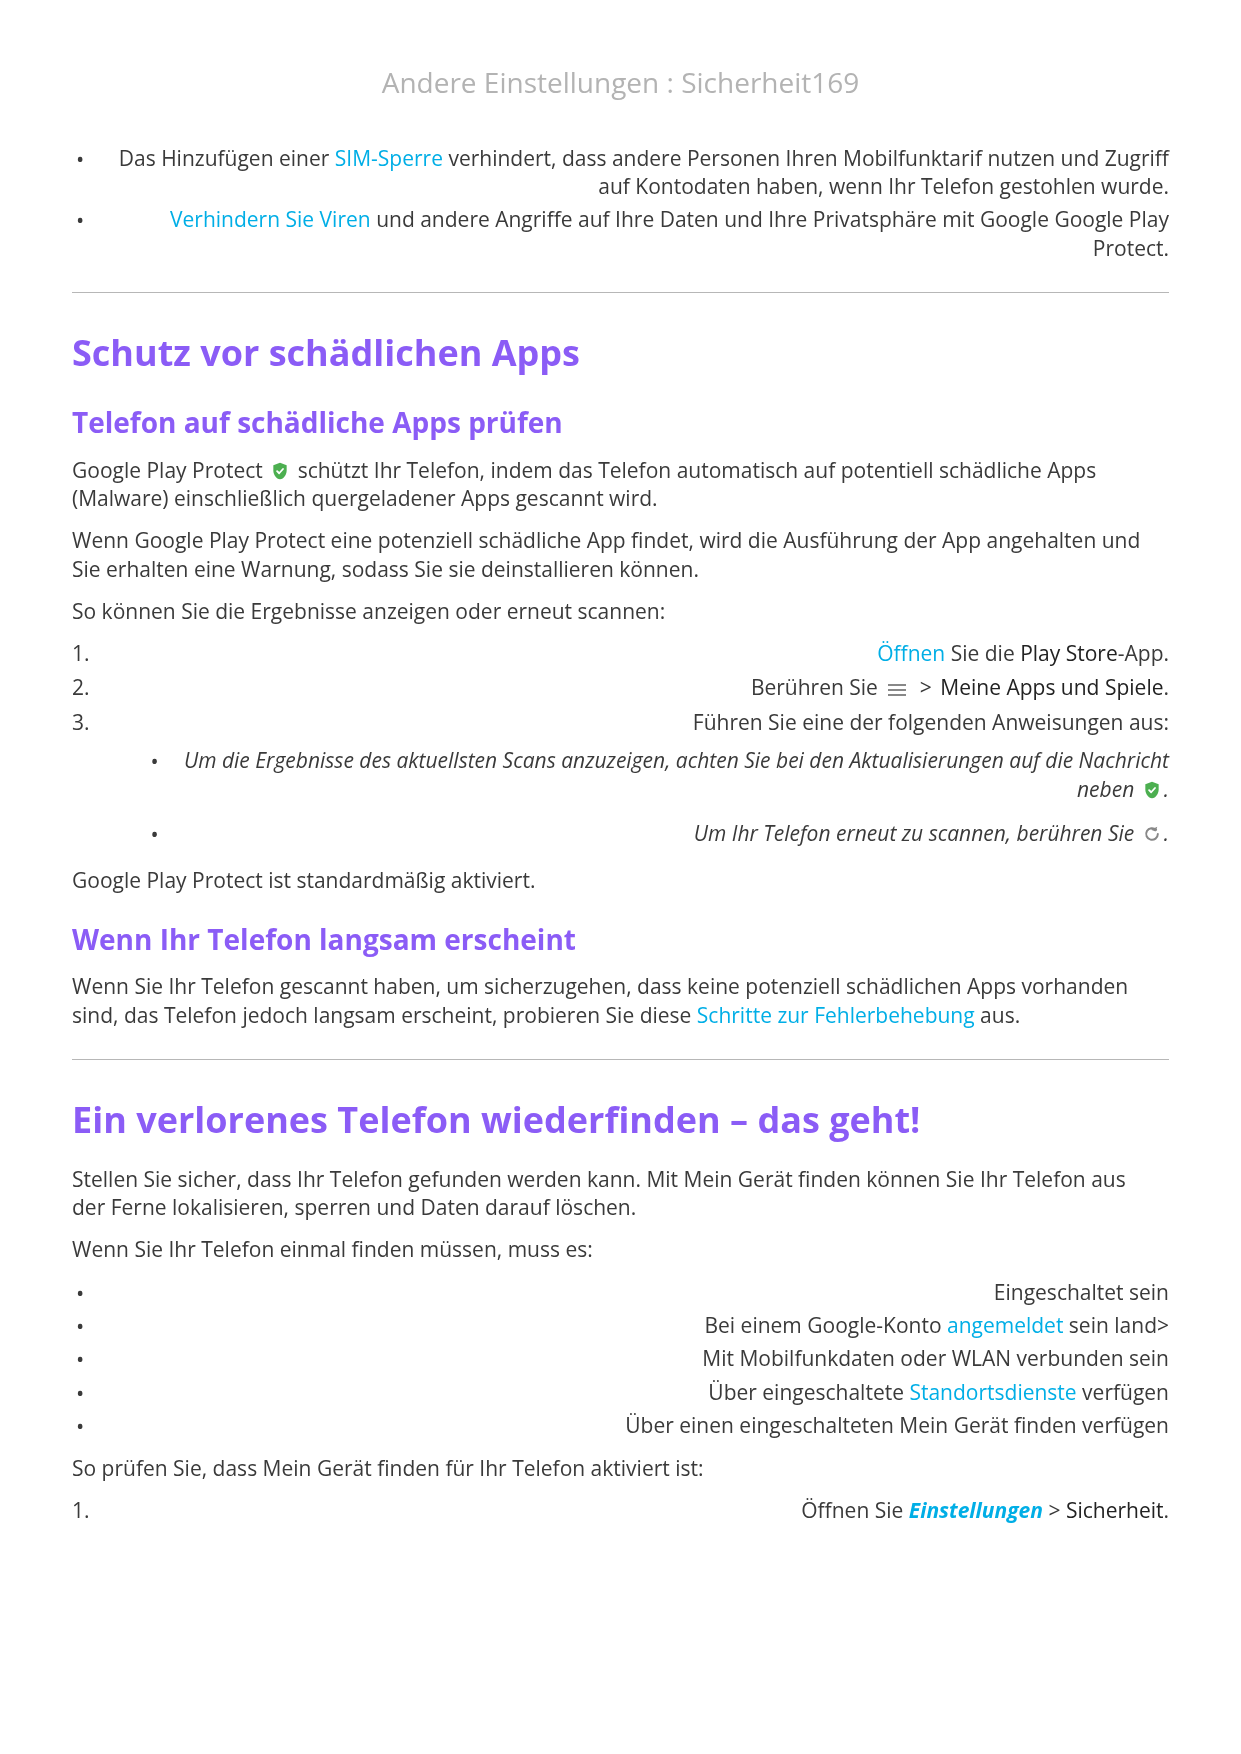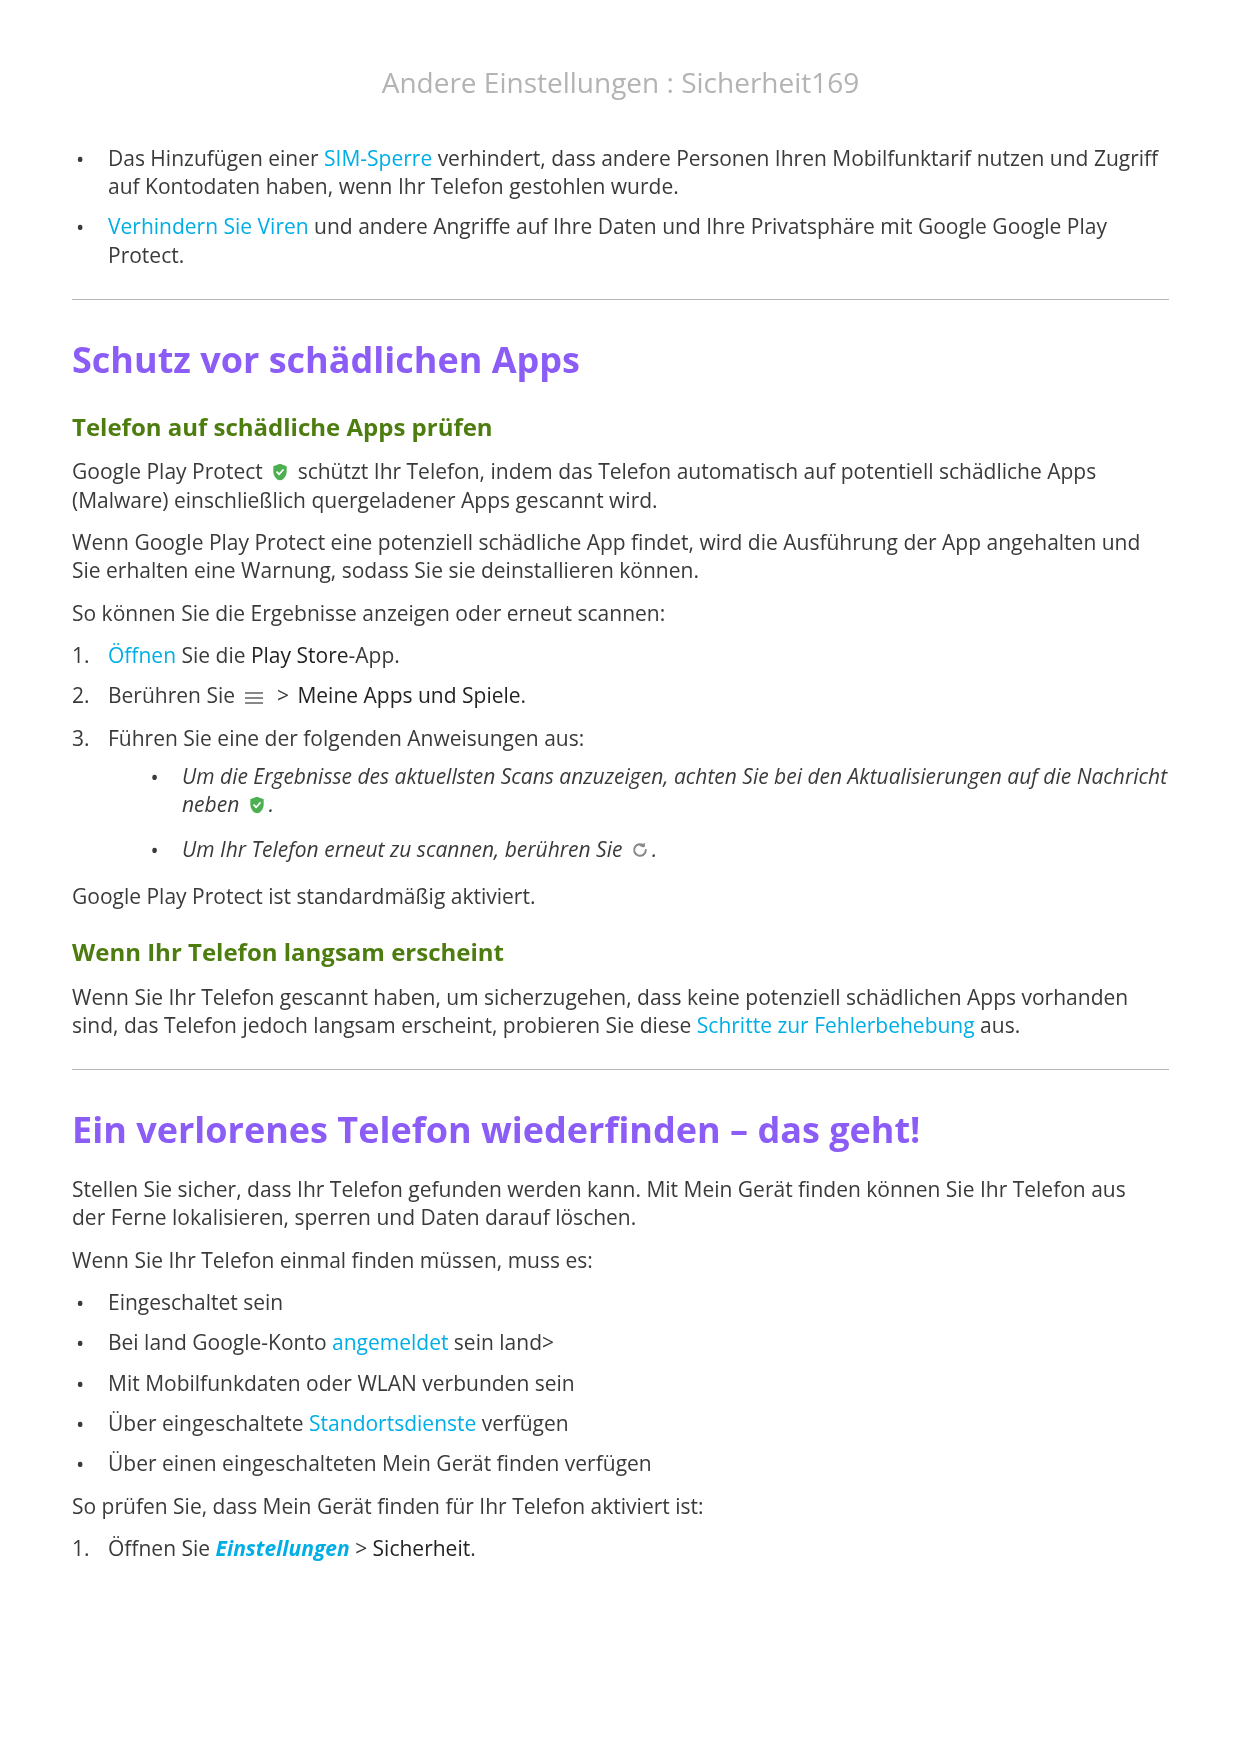--- a/index.html
+++ b/index.html
@@ -43,42 +43,43 @@
     cursor: pointer;
     font-style: italic;
   }
   h1.section {
     font-size: 36px;
     font-weight: 700;
     color: #8b5cf6;
     margin: 36px 0 20px 0;
   }
   h2.subsection {
-    font-size: 24px;
+    font-size: 28px;
     font-weight: 700;
-    color: #4d7c0f;
+    color: #8b5cf6;
     margin: 26px 0 14px 0;
   }
   hr.rule {
     border: none;
     border-top: 1.5px solid #b7b7b7;
     margin: 30px 0 18px 0;
   }
   p { margin: 10px 14px 14px 0; }
   strong { font-weight: 400; color: #222; }
   ul.bullets, ol.numbers {
     margin: 6px 0 14px 0;
     padding: 0;
     list-style: none;
   }
   ul.bullets > li,
   ol.numbers > li {
     position: relative;
     padding-left: 36px;
-    margin: 12px 0;
+    margin: 5px 0;
+    text-align: right;
   }
   ul.bullets > li::before {
     content: "•";
     position: absolute;
     left: 4px;
     top: 0;
     color: #3a3a3a;
     font-size: 22px;
   }
   ol.numbers { counter-reset: stepcount; }
@@ -215,21 +216,21 @@
 <hr class="rule">
 
 <h1 class="section">Ein verlorenes Telefon wiederfinden – das geht!</h1>
 
 <p>Stellen Sie sicher, dass Ihr Telefon gefunden werden kann. Mit Mein Gerät finden können Sie Ihr Telefon aus der Ferne lokalisieren, sperren und Daten darauf löschen.</p>
 <p>Wenn Sie Ihr Telefon einmal finden müssen, muss es:</p>
 
 <ul class="bullets">
   <li>Eingeschaltet sein</li>
   <li>
-    <span>Bei land Google-Konto </span><a class="link">angemeldet</a><span> sein</span>
+    <span>Bei einem Google-Konto </span><a class="link">angemeldet</a><span> sein</span>
 land&gt;
   </li>
   <li>Mit Mobilfunkdaten oder WLAN verbunden sein</li>
   <li>
     <span>Über eingeschaltete </span><a class="link">Standortsdienste</a><span> verfügen</span>
   </li>
   <li>Über einen eingeschalteten Mein Gerät finden verfügen</li>
 </ul>
 
 <p>So prüfen Sie, dass Mein Gerät finden für Ihr Telefon aktiviert ist:</p>

